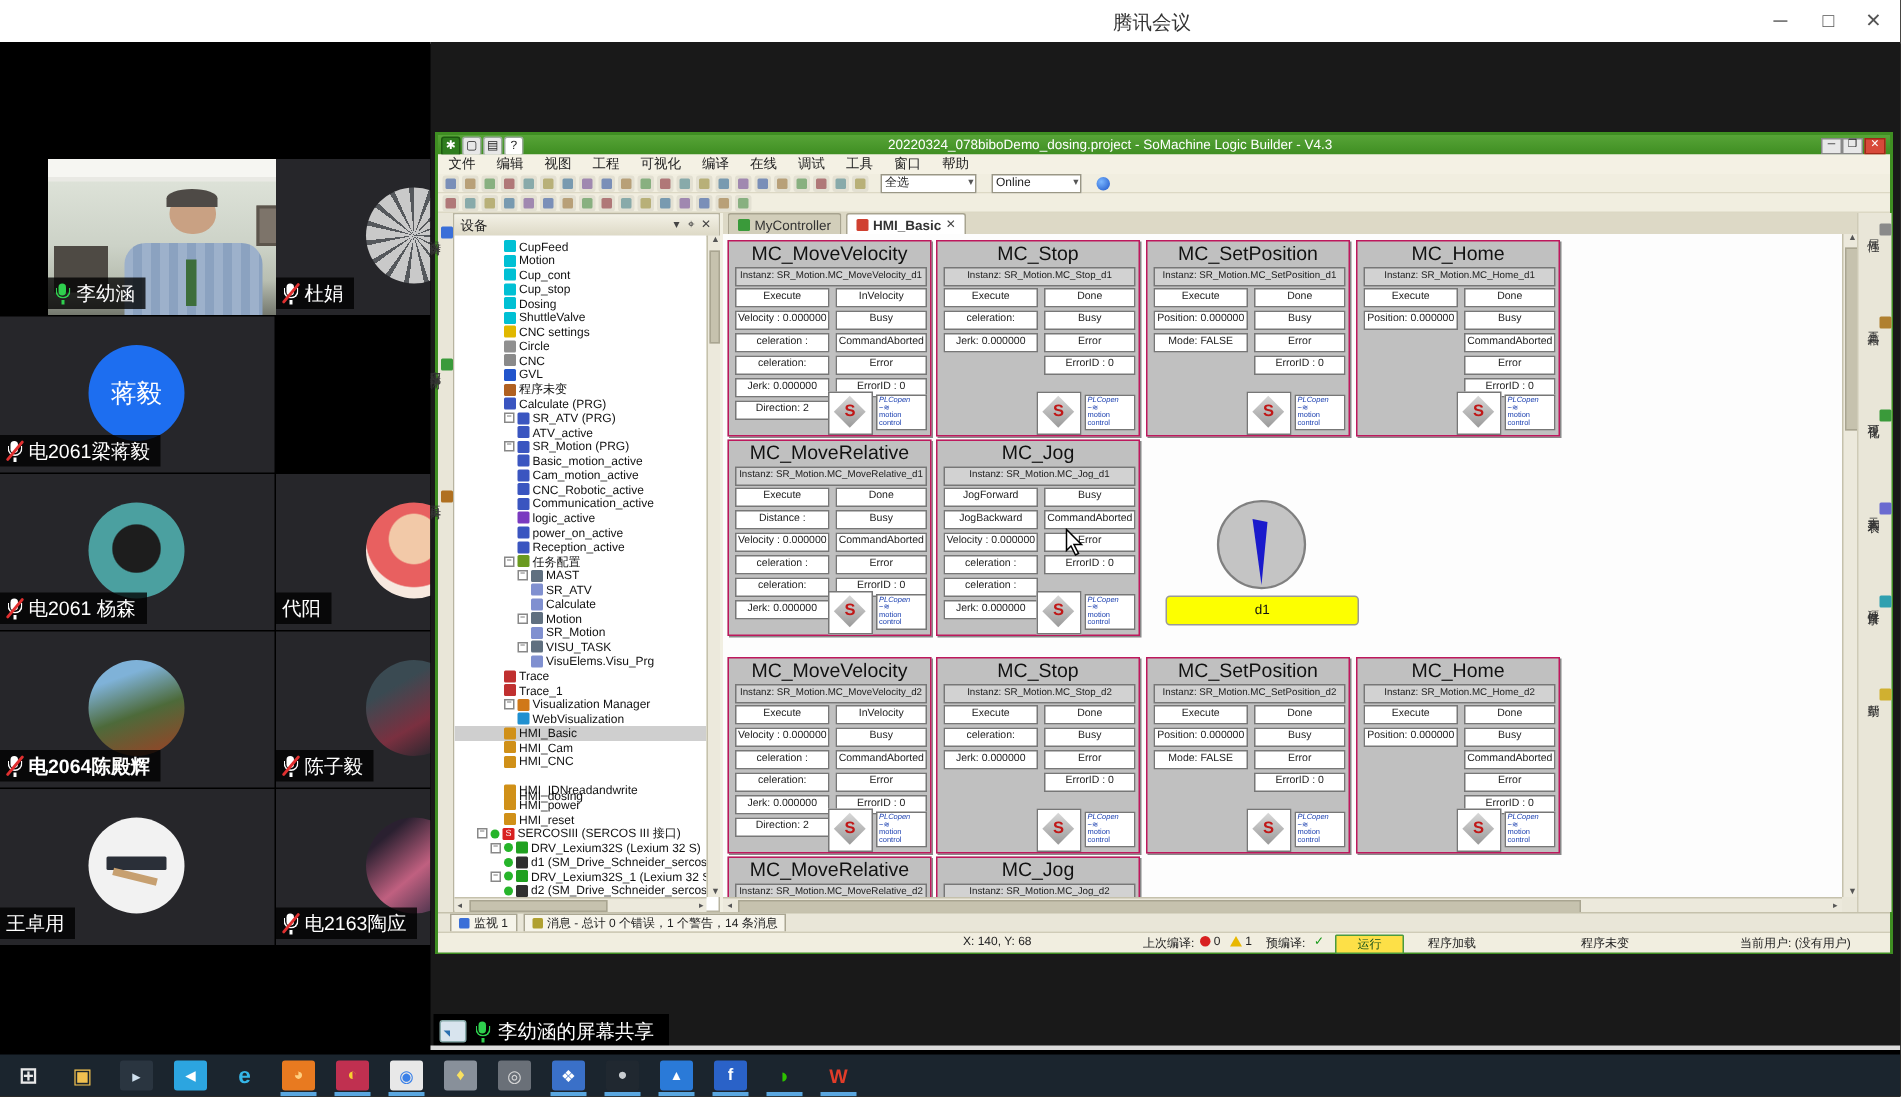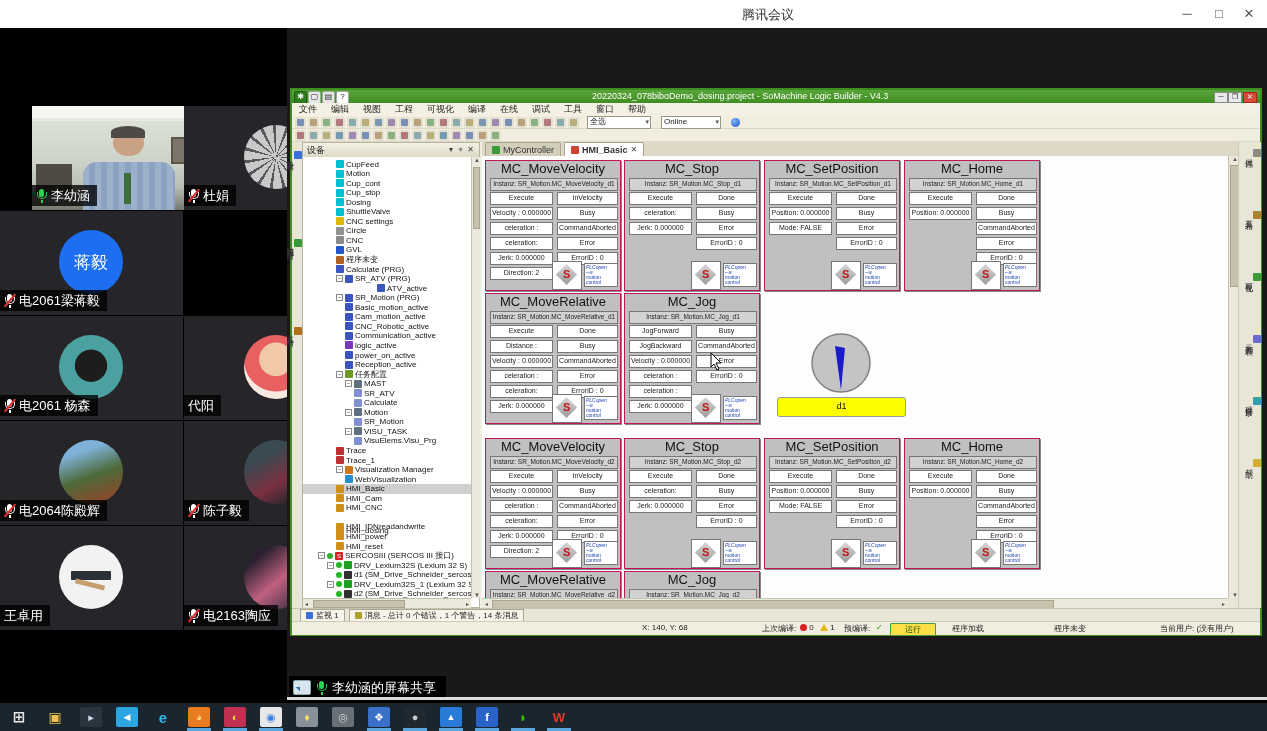--- a/index.html
+++ b/index.html
@@ -197,21 +197,21 @@
           </span>
           <span>电2061 杨森</span>
         </div>
       </div>
       <div class="cell" style="left: 184px; top: 288px; width: 103px; height: 104px;">
         <div class="avatar av-daiyang" style="left: 60px; top: 19px;"></div>
         <div class="ptag">
           <span>代阳</span>
         </div>
       </div>
-      <div class="cell" style="left: 0px; top: 393px; width: 183px; height: 104px;">
+      <div class="cell" style="left: 0px; top: 393px; width: 183px; height: 104px; font-weight: bold;">
         <div class="avatar av-chendianhui" style="left: 59px; top: 19px;"></div>
         <div class="ptag">
           <span class="mic muted" style="color: rgb(255, 255, 255);">
             <b></b>
             <i></i>
             <u></u>
             <s></s>
           </span>
           <span>电2064陈殿辉</span>
         </div>
@@ -397,21 +397,21 @@
               <span style="width: 31px; flex: 0 0 auto;"></span>
               <span class="tico" style="background: rgb(58, 85, 192);"></span>
               <span>Calculate (PRG)</span>
             </div>
             <div class="trow" style="top: 116.6px; left: 0px;">
               <span style="width: 31px; flex: 0 0 auto;"></span>
               <span class="texp">−</span>
               <span class="tico" style="background: rgb(58, 85, 192);"></span>
               <span>SR_ATV (PRG)</span>
             </div>
-            <div class="trow" style="top: 126.15px; left: 0px; margin-left: 32px;">
+            <div class="trow" style="top: 126.15px; left: 0px;">
               <span style="width: 40px; flex: 0 0 auto;"></span>
               <span class="tico" style="background: rgb(58, 85, 192);"></span>
               <span>ATV_active</span>
             </div>
             <div class="trow" style="top: 135.7px; left: 0px;">
               <span style="width: 31px; flex: 0 0 auto;"></span>
               <span class="texp">−</span>
               <span class="tico" style="background: rgb(58, 85, 192);"></span>
               <span>SR_Motion (PRG)</span>
             </div>

